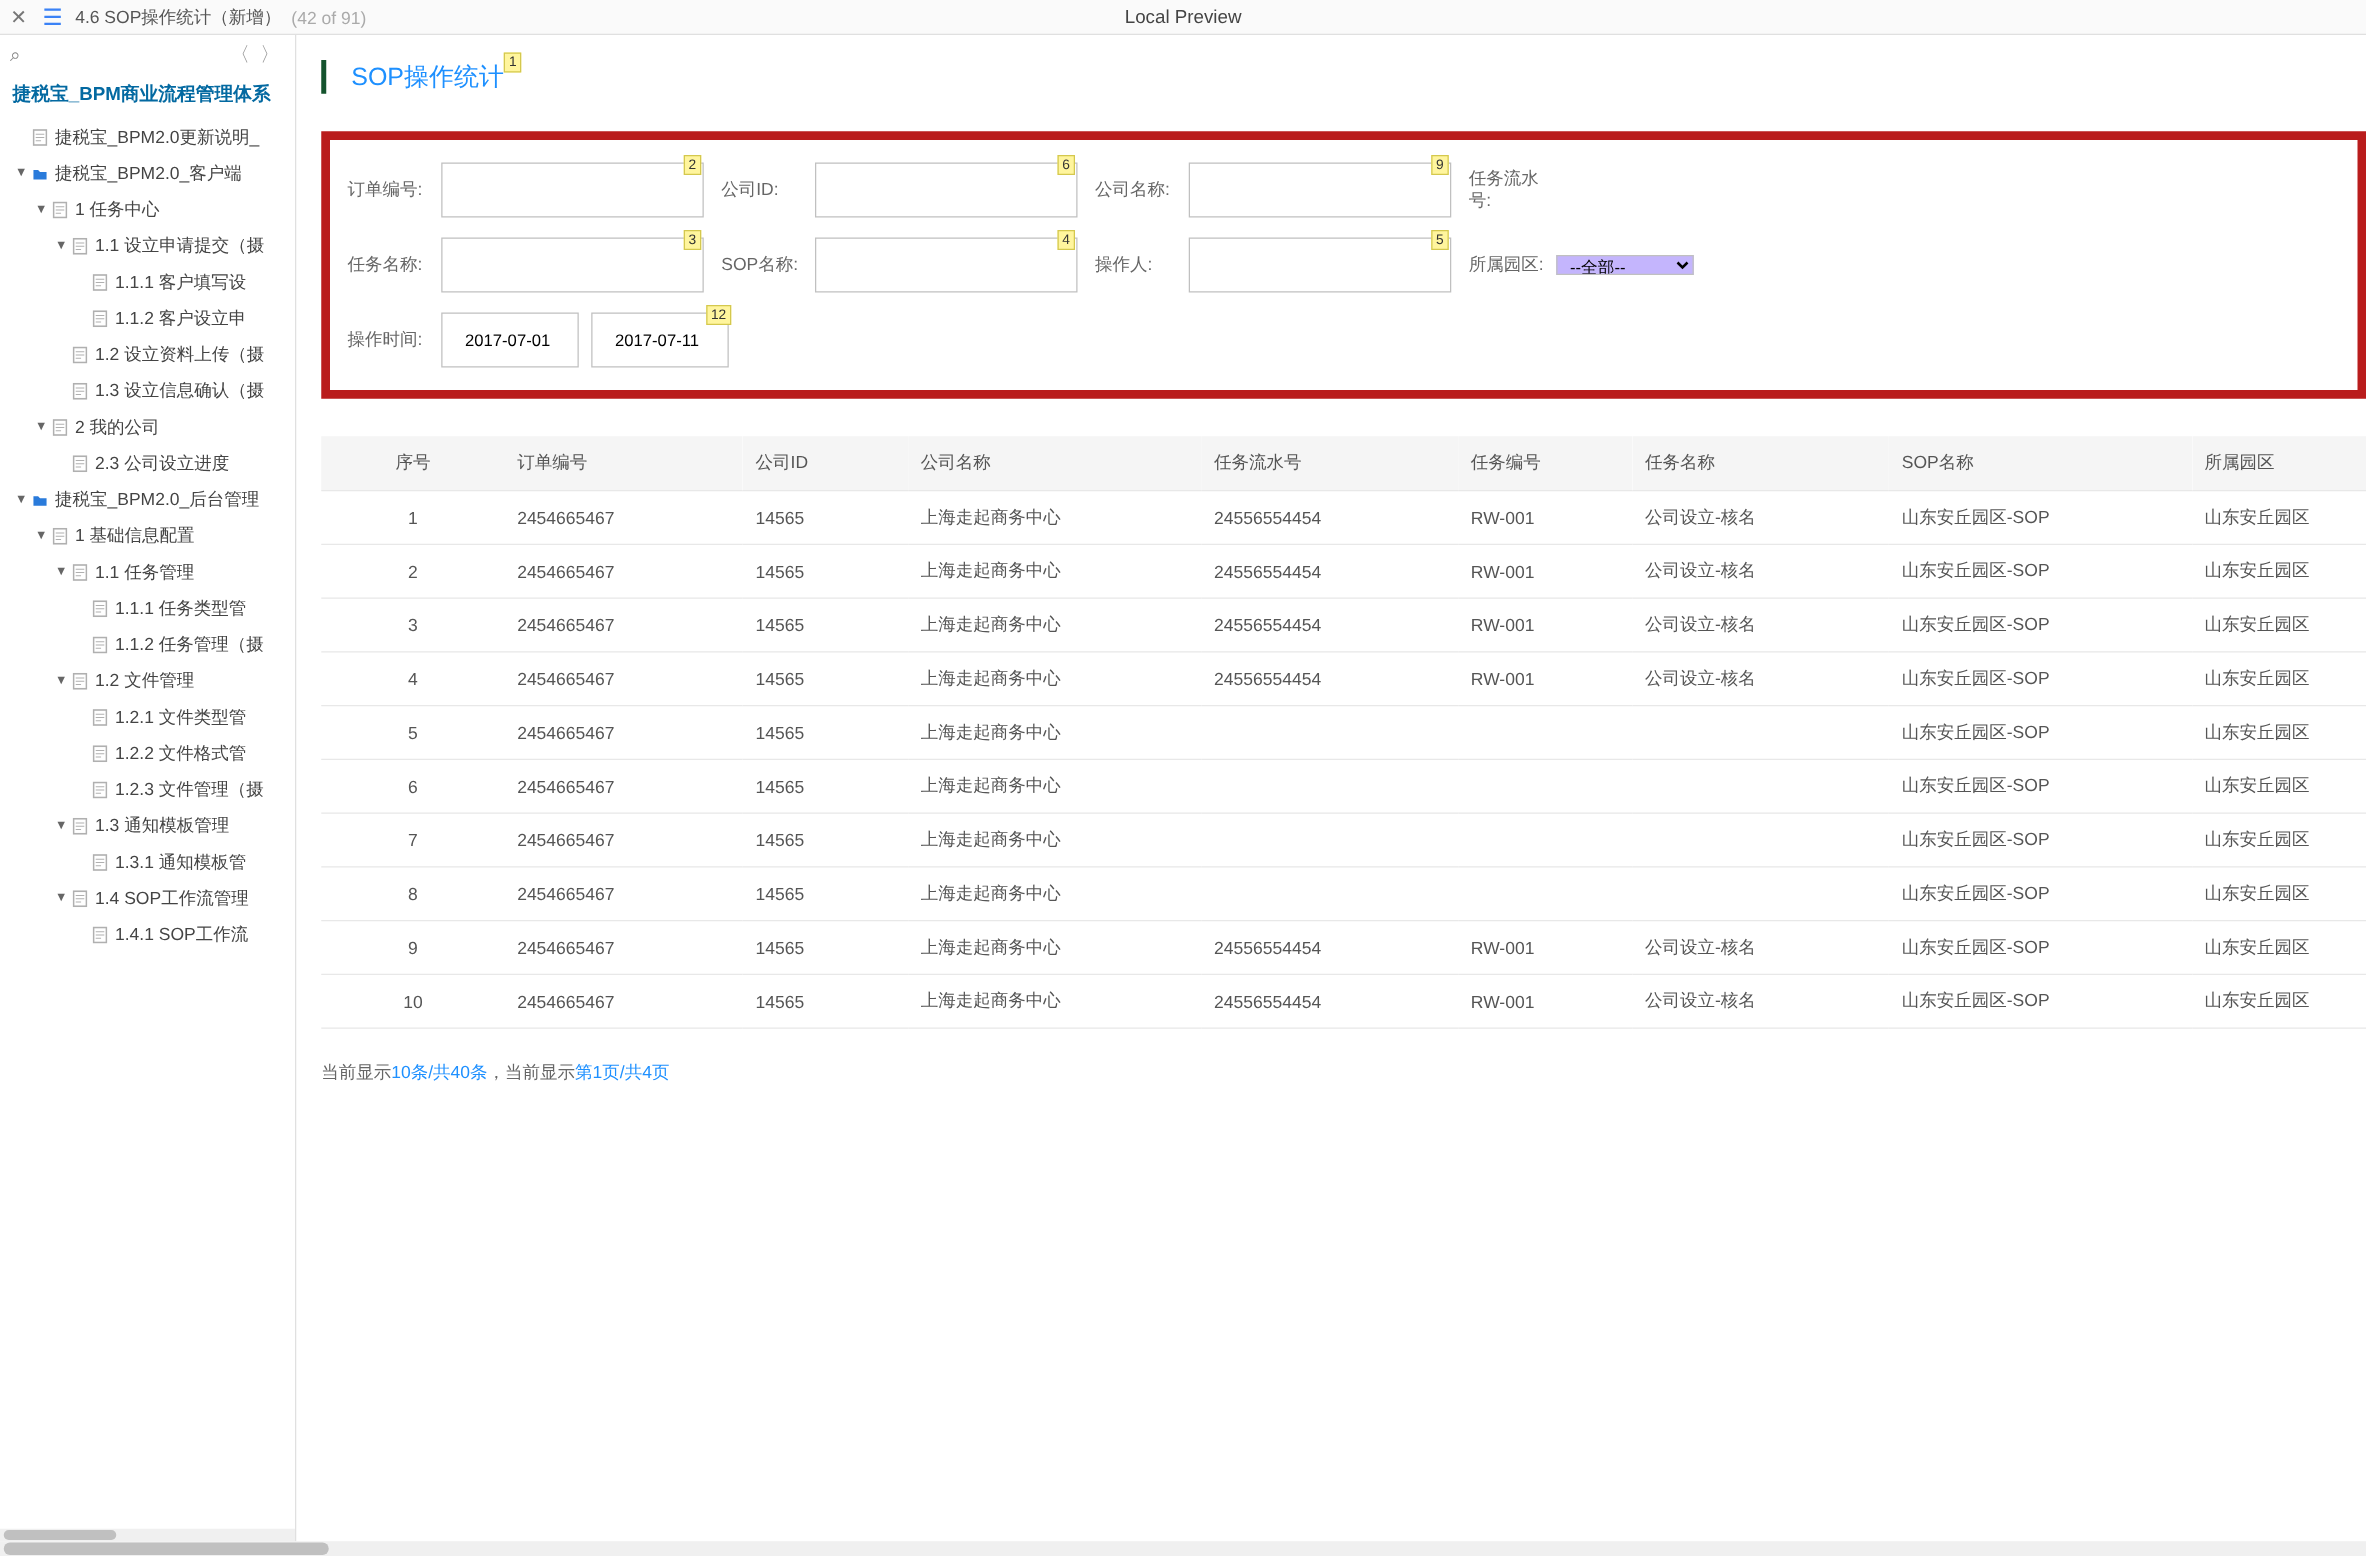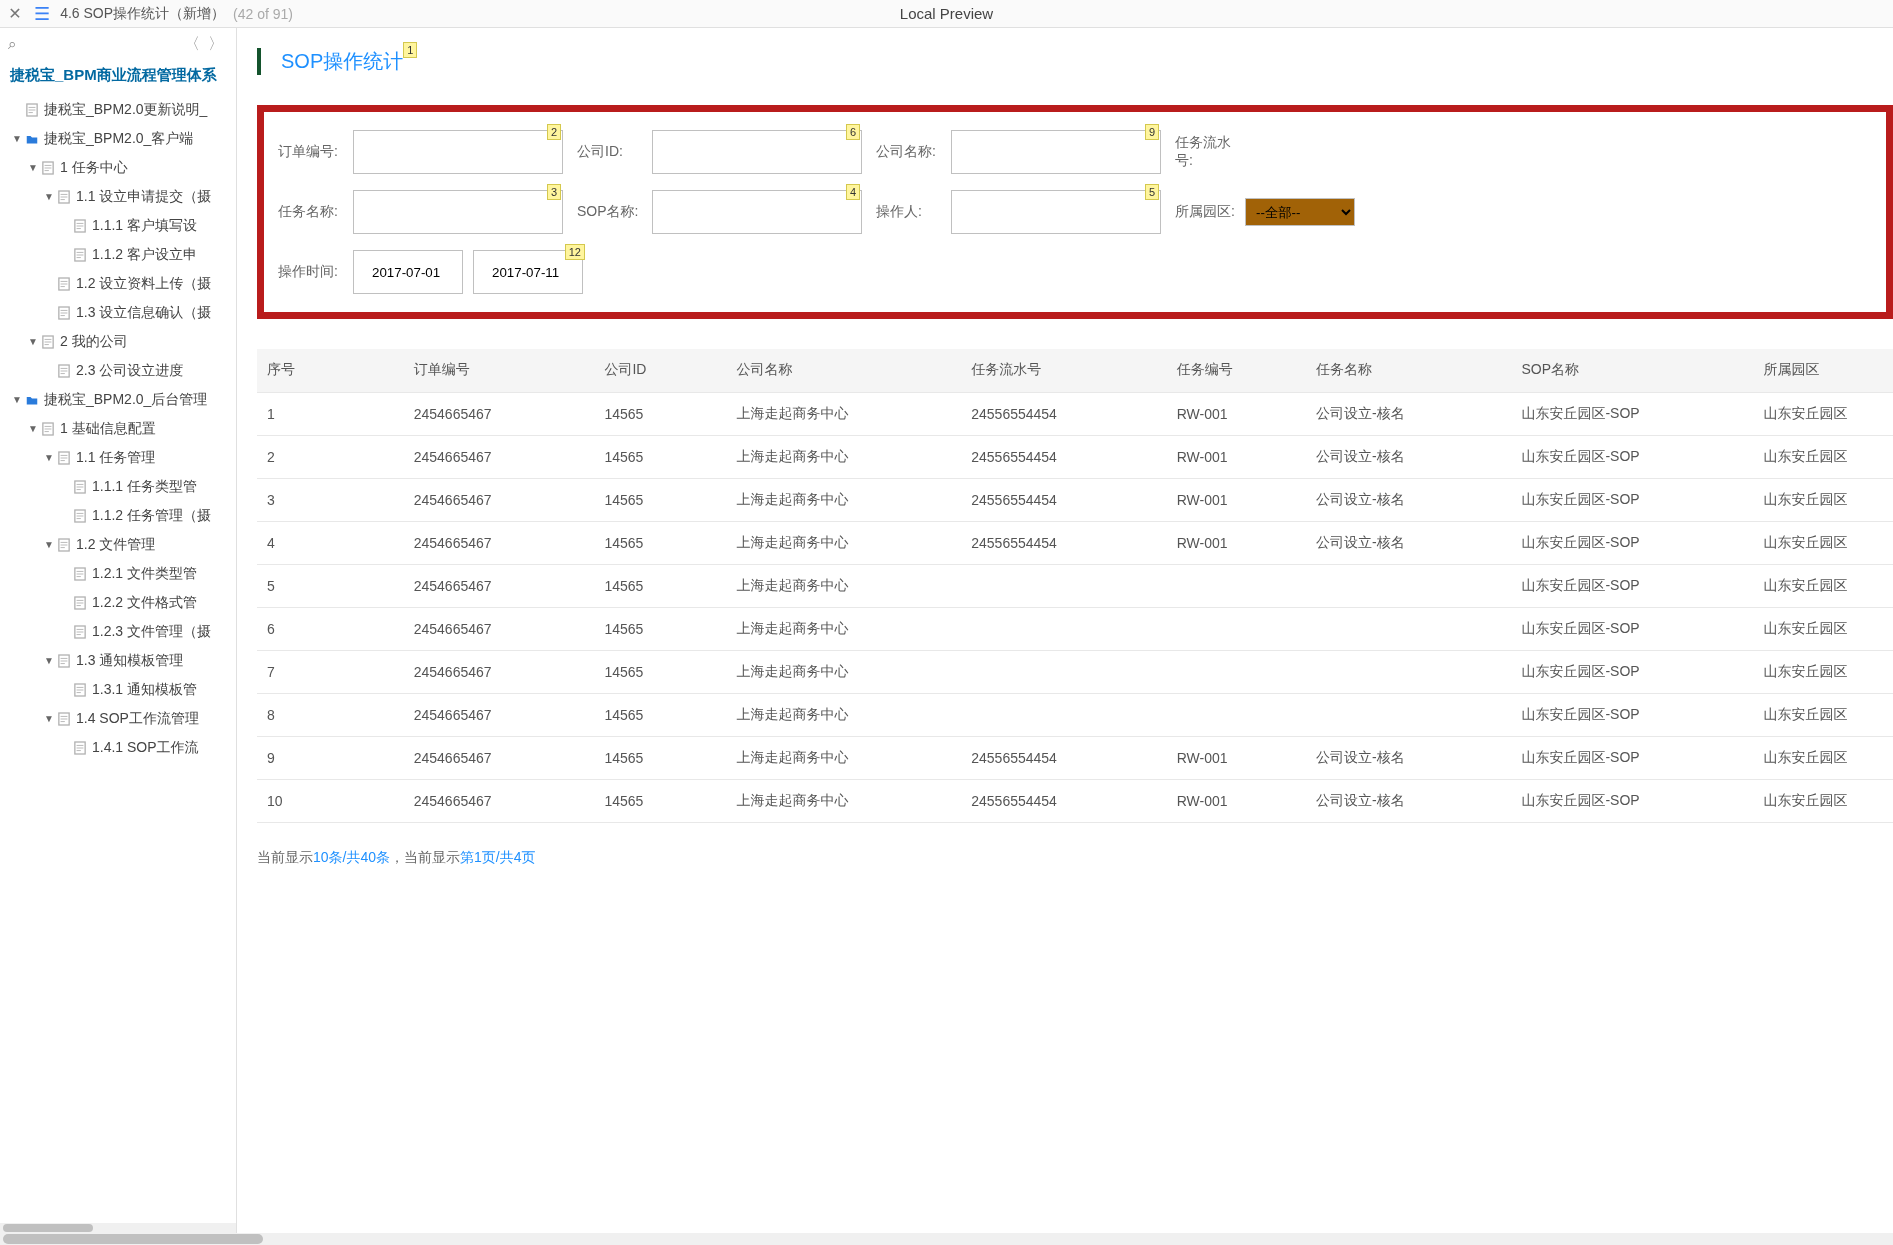--- a/index.html
+++ b/index.html
@@ -39,30 +39,30 @@
 .badge.b1 { right: -14px; }
 .form-panel { border: 7px solid #b91c1c; margin: 30px 0 30px 0; padding: 18px 14px 18px 14px; background: #fff; }
 .form-row { display: flex; align-items: center; margin-bottom: 16px; flex-wrap: nowrap; }
 .form-row:last-child { margin-bottom: 0; }
 .field { display: flex; align-items: center; position: relative; }
 .field .lab { color: #666; width: 75px; text-align: left; }
 .field .inp { border: 1px solid #c0c0c0; height: 44px; padding: 0 18px; background: #fff; }
 .field .badge { right: 2px; top: -6px; }
 .w210 .inp { width: 210px; }
 .w160 .inp { width: 110px; }
-.sel { border: 1px solid #c0c0c0; height: 28px; padding: 0 6px; background: #a16207; min-width: 110px; }
+.sel { border: 1px solid #c0c0c0; height: 16px; padding: 0 6px; background: #c4b5fd; min-width: 110px; }
 
 .result-head { color: #666; margin-bottom: 12px; }
 .result-head .blue { color: #1e90ff; }
 
 .table { width: 100%; border-collapse: collapse; table-layout: fixed; }
 .table th, .table td { text-align: left; padding: 0 10px; height: 43px; border-bottom: 1px solid #e8e8e8; white-space: nowrap; overflow: hidden; font-size: 14px; }
 .table th { background: #f5f5f5; color: #555; font-weight: 500; }
 .table td { color: #555; }
-.table .c-seq { width: 100px; }
+.table .c-seq { width: 100px; text-align: center; }
 .table .c-ord { width: 130px; }
 .table .c-cid { width: 90px; }
 .table .c-cname { width: 160px; }
 .table .c-flow { width: 140px; }
 .table .c-tno { width: 95px; }
 .table .c-tname { width: 140px; }
 .table .c-sop { width: 165px; }
 .table .c-park { width: 95px; }
 
 .paging { margin-top: 26px; color: #666; }

